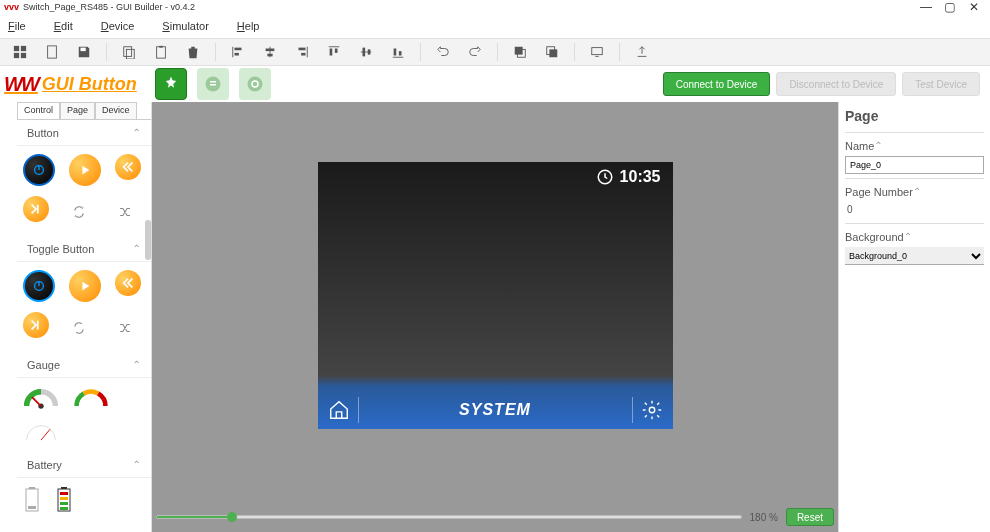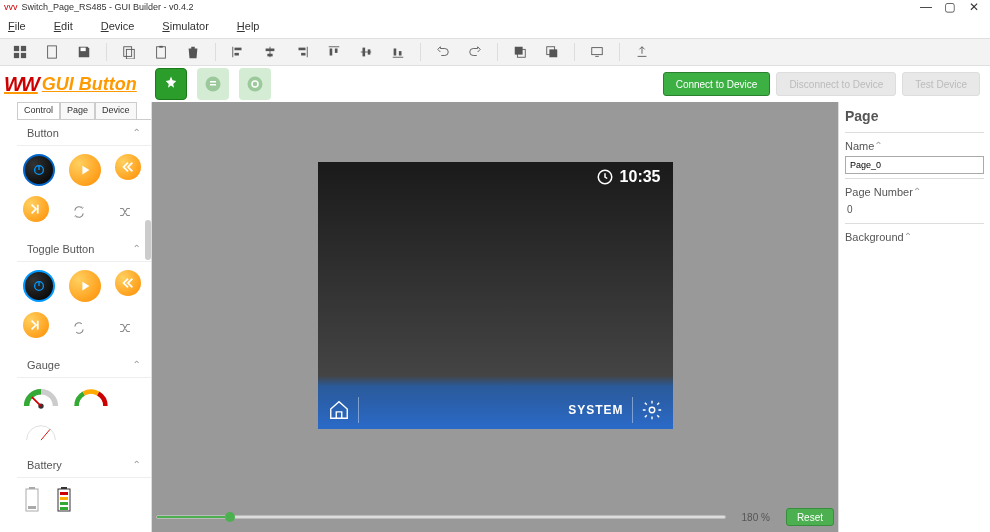--- a/index.html
+++ b/index.html
@@ -1,18 +1,18 @@
 <!DOCTYPE html>
 <html><head>
 <meta charset="utf-8">
 <style>
 * { margin:0; padding:0; box-sizing:border-box; font-family:Arial,sans-serif; }
 body { width:990px; height:532px; background:#fff; overflow:hidden; font-size:12px; color:#333; }
 .titlebar { height:14px; display:flex; align-items:center; padding:0 4px; font-size:9px; }
-.titlebar .logo { color:#c00; font-weight:normal; margin-right:4px; }
+.titlebar .logo { color:#c00; font-weight:bold; margin-right:4px; }
 .titlebar .title { flex:1; }
 .titlebar .winbtn { width:24px; text-align:center; font-size:12px; cursor:pointer; }
 .menubar { height:24px; display:flex; align-items:center; padding:0 8px; gap:28px; font-size:11px; }
 .menubar span { cursor:pointer; }
 .menubar span u { text-decoration:underline; }
 .toolbar { height:28px; background:#f3f3f3; border-top:1px solid #e0e0e0; border-bottom:1px solid #e0e0e0; display:flex; align-items:center; padding:0 6px; gap:4px; }
 .tb-btn { width:28px; height:24px; display:flex; align-items:center; justify-content:center; cursor:pointer; color:#555; }
 .tb-btn svg { width:14px; height:14px; }
 .tb-sep { width:1px; height:18px; background:#ddd; margin:0 4px; }
 .brandrow { height:36px; display:flex; align-items:center; padding:0 4px; }
@@ -38,24 +38,24 @@
 .pbtn.dark { background:radial-gradient(circle at 30% 30%,#333,#000); border:2px solid #06c; }
 .pbtn.dark.tog { border-color:#09f; }
 .pbtn.orange { background:radial-gradient(circle at 30% 30%,#ffd060,#ff8c00); }
 .pbtn svg { width:14px; height:14px; }
 .gauge { width:36px; height:24px; }
 .scrollhint { width:6px; background:#ccc; position:absolute; right:0; top:118px; height:40px; border-radius:3px; }
 .canvas { flex:1; background:#999; position:relative; display:flex; align-items:flex-start; justify-content:center; padding-top:60px; }
 .device { width:355px; height:267px; background:linear-gradient(#1a1a1a,#444 80%,#2a5a9a 84%,#2a6ac8 100%); position:relative; }
 .device-time { position:absolute; top:6px; right:12px; color:#fff; font-size:16px; font-weight:bold; display:flex; align-items:center; gap:6px; }
 .device-bottom { position:absolute; bottom:0; left:0; right:0; height:38px; display:flex; align-items:center; justify-content:space-between; padding:0 10px; }
-.device-bottom .mid { flex:1; text-align:right; color:#fff; font-weight:bold; font-size:12px; letter-spacing:1px; }
+.device-bottom .mid { flex:1; text-align:center; color:#fff; font-weight:bold; font-size:16px; letter-spacing:1px;font-style:italic; }
 .device-bottom svg { width:22px; height:22px; stroke:#fff; fill:none; stroke-width:1.5; }
 .device-bottom .vsep { width:1px; height:26px; background:rgba(255,255,255,0.4); margin:0 8px; }
-.zoombar { position:absolute; bottom:4px; left:4px; right:4px; height:22px; display:flex; align-items:center; gap:16px; }
+.zoombar { position:absolute; bottom:4px; left:4px; right:4px; height:22px; display:flex; align-items:center; gap:8px; }
 .slider-track { flex:1; height:4px; background:#ddd; border:1px solid #bbb; border-radius:2px; position:relative; }
 .slider-fill { position:absolute; left:0; top:0; bottom:0; width:12%; background:#4caf50; }
 .slider-thumb { position:absolute; left:12%; top:-4px; width:10px; height:10px; background:#4caf50; border-radius:50%; }
 .zoompct { font-size:10px; color:#555; }
 .resetbtn { height:18px; padding:0 10px; background:#4caf50; border:1px solid #388e3c; border-radius:3px; color:#fff; font-size:10px; cursor:pointer; display:flex; align-items:center; }
 .rightpanel { width:152px; border-left:1px solid #ddd; padding:4px 6px; }
 .rp-title { font-size:14px; font-weight:bold; color:#555; padding:2px 0 4px; }
 .rp-hdr { height:22px; display:flex; align-items:center; justify-content:flex-start; font-size:11px; color:#555; border-top:1px solid #ddd; padding-top:4px; margin-top:4px; cursor:pointer; }
 .rp-hdr .chev { font-size:10px; color:#999; }
 .rp-input { width:100%; height:18px; font-size:9px; padding:0 4px; border:1px solid #aaa; margin-top:2px; }
@@ -398,14 +398,15 @@
     <input class="rp-input" value="Page_0" style="">
     <div class="rp-hdr">
         <span>Page Number</span>
         <span class="chev">⌃</span>
       </div>
     <div class="rp-val">0</div>
     <div class="rp-hdr">
         <span>Background</span>
         <span class="chev">⌃</span>
       </div>
+    <select class="rp-select"><option>Background_0</option></select>
   </div>
 </div>
 
 </body></html>

